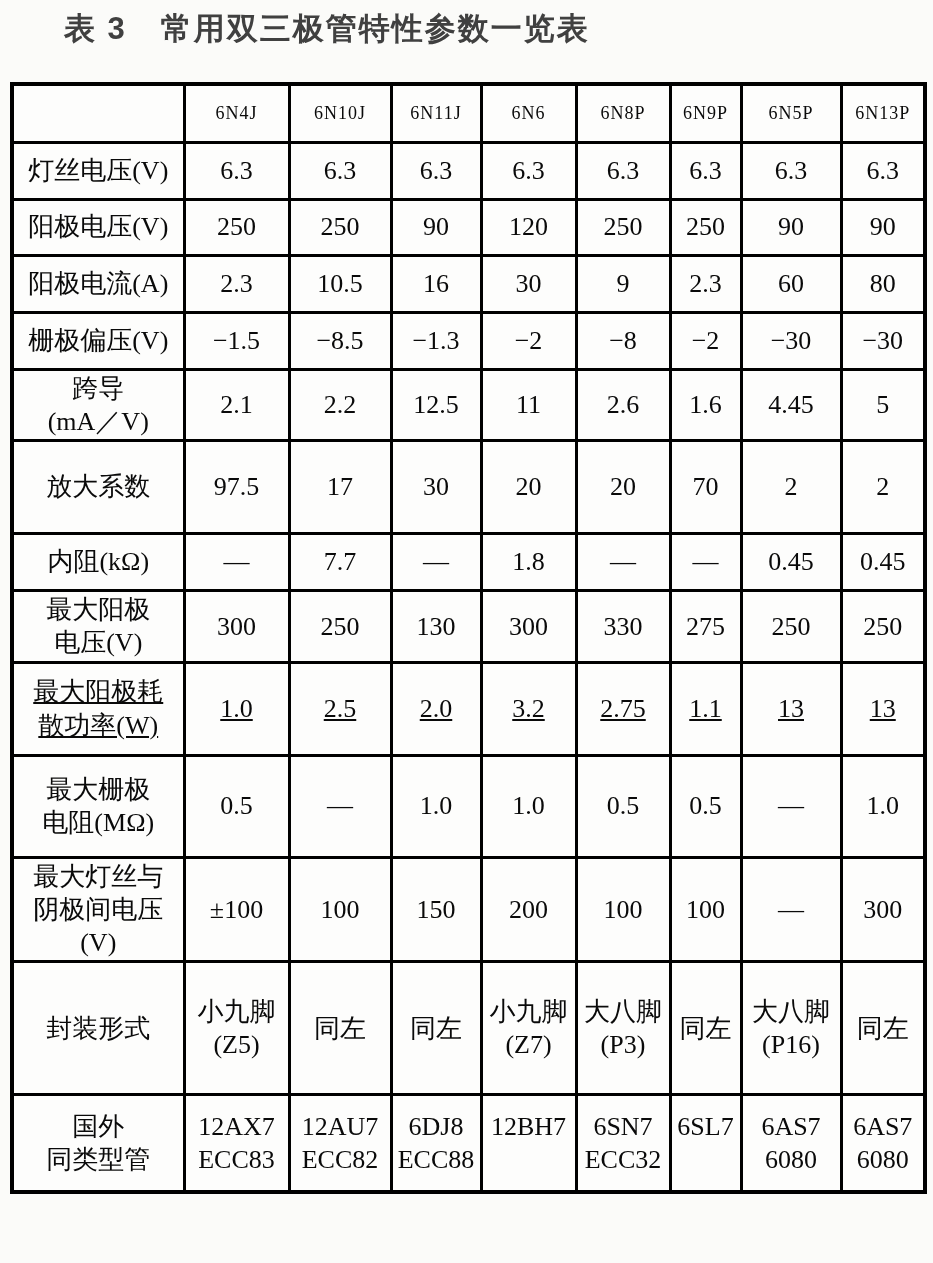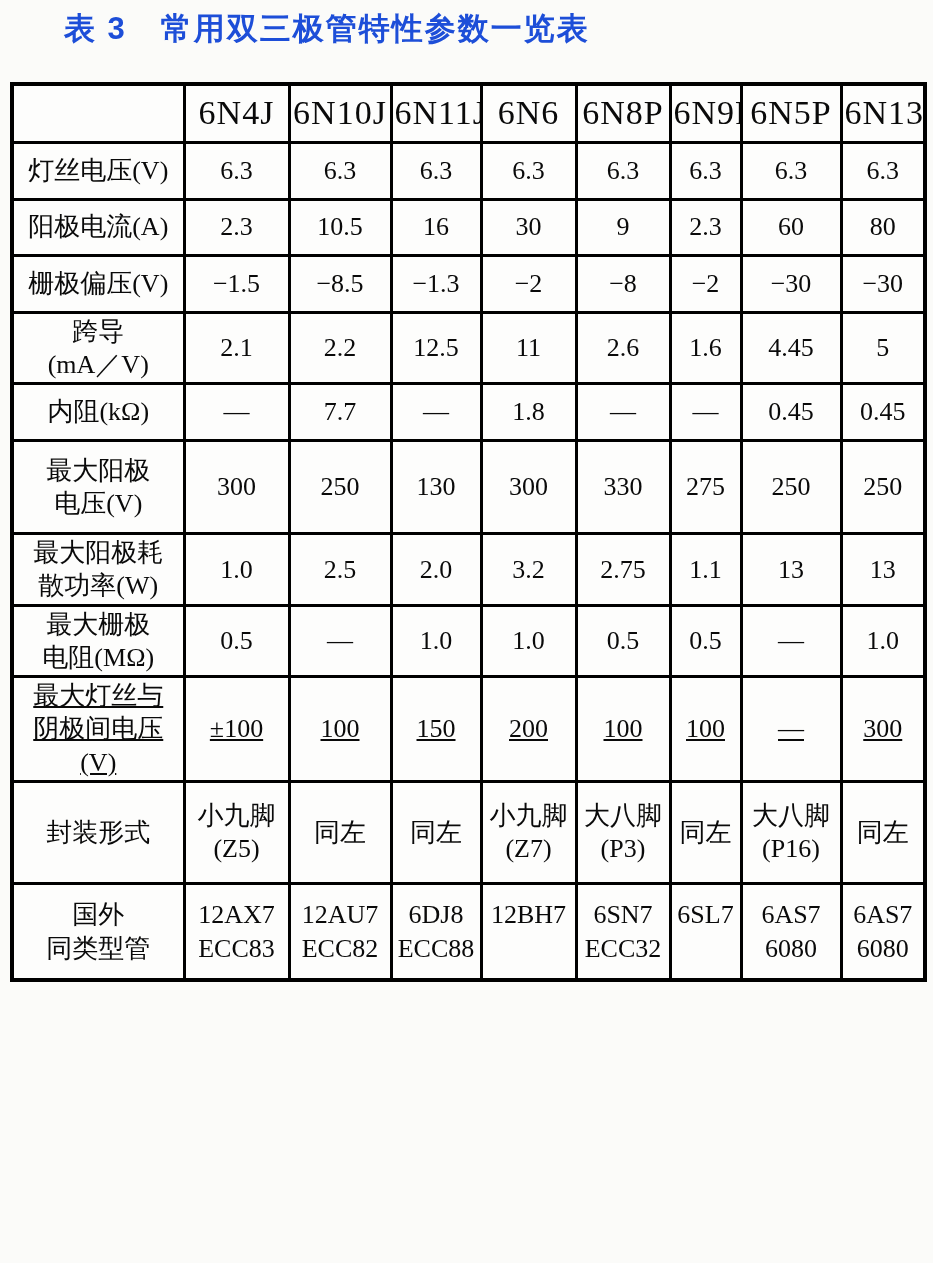--- a/index.html
+++ b/index.html
@@ -15,21 +15,21 @@
     color: #0a0a0a;
     font-family: "Liberation Serif", "DejaVu Serif", serif;
     overflow: hidden;
   }
   .title {
     padding: 8px 0 0 64px;
     font-family: "Liberation Sans", "DejaVu Sans", sans-serif;
     font-weight: bold;
     font-size: 31px;
     letter-spacing: 2px;
-    color: #1d4ed8;
+    color: #404040;
     white-space: nowrap;
   }
   .title .num {
     margin-right: 34px;
   }
   table.spec-table {
     border-collapse: collapse;
     table-layout: fixed;
     width: 913px;
     margin: 32px 0 0 10px;
@@ -42,21 +42,21 @@
     vertical-align: middle;
     white-space: pre-line;
     font-weight: normal;
     font-size: 26px;
     line-height: 1.28;
     padding: 1px 2px;
     color: #0a0a0a;
     overflow: hidden;
   }
   .spec-table thead th {
-    font-size: 34px;
+    font-size: 18px;
     letter-spacing: 1px;
   }
   
   col.c0 { width: 172px; }
   col.c1 { width: 105px; }
   col.c2 { width: 102px; }
   col.c3 { width: 90px; }
   col.c4 { width: 95px; }
   col.c5 { width: 94px; }
   col.c6 { width: 71px; }
@@ -118,20 +118,31 @@
           <td>6.3</td>
           <td>6.3</td>
           <td>6.3</td>
           <td>6.3</td>
           <td>6.3</td>
           <td>6.3</td>
           <td>6.3</td>
           <td>6.3</td>
         </tr>
         <tr>
+          <th>阳极电压(V)</th>
+          <td>250</td>
+          <td>250</td>
+          <td>90</td>
+          <td>120</td>
+          <td>250</td>
+          <td>250</td>
+          <td>90</td>
+          <td>90</td>
+        </tr>
+        <tr>
           <th>阳极电流(A)</th>
           <td>2.3</td>
           <td>10.5</td>
           <td>16</td>
           <td>30</td>
           <td>9</td>
           <td>2.3</td>
           <td>60</td>
           <td>80</td>
         </tr>
@@ -150,20 +161,31 @@
           <th>跨导
 (mA／V)</th>
           <td>2.1</td>
           <td>2.2</td>
           <td>12.5</td>
           <td>11</td>
           <td>2.6</td>
           <td>1.6</td>
           <td>4.45</td>
           <td>5</td>
+        </tr>
+        <tr>
+          <th>放大系数</th>
+          <td>97.5</td>
+          <td>17</td>
+          <td>30</td>
+          <td>20</td>
+          <td>20</td>
+          <td>70</td>
+          <td>2</td>
+          <td>2</td>
         </tr>
         <tr>
           <th>内阻(kΩ)</th>
           <td>—</td>
           <td>7.7</td>
           <td>—</td>
           <td>1.8</td>
           <td>—</td>
           <td>—</td>
           <td>0.45</td>

